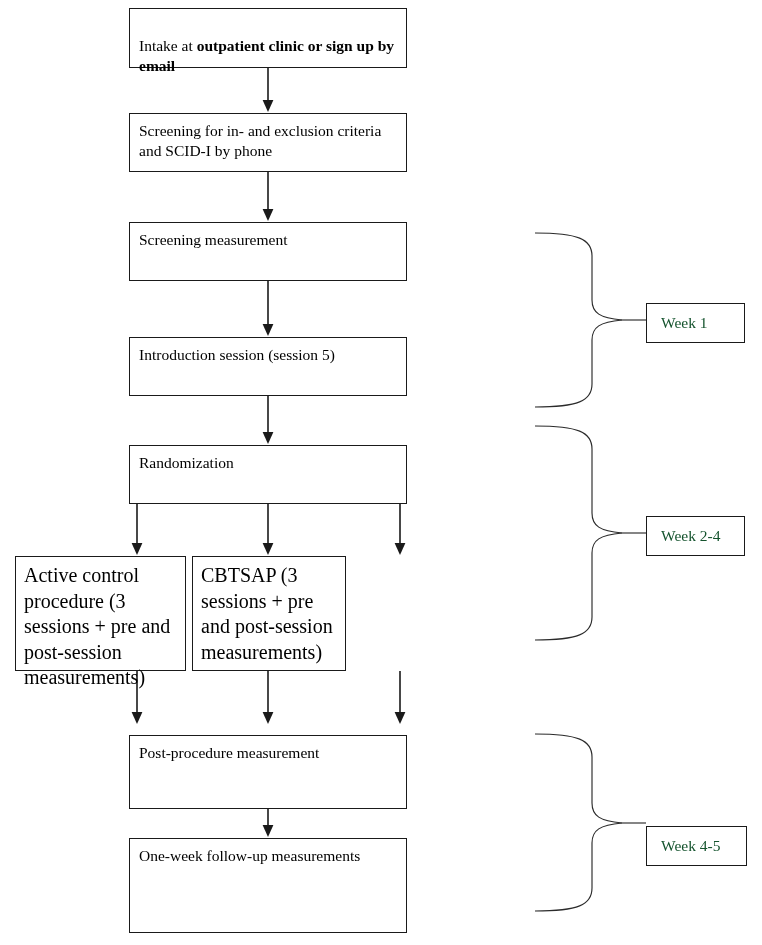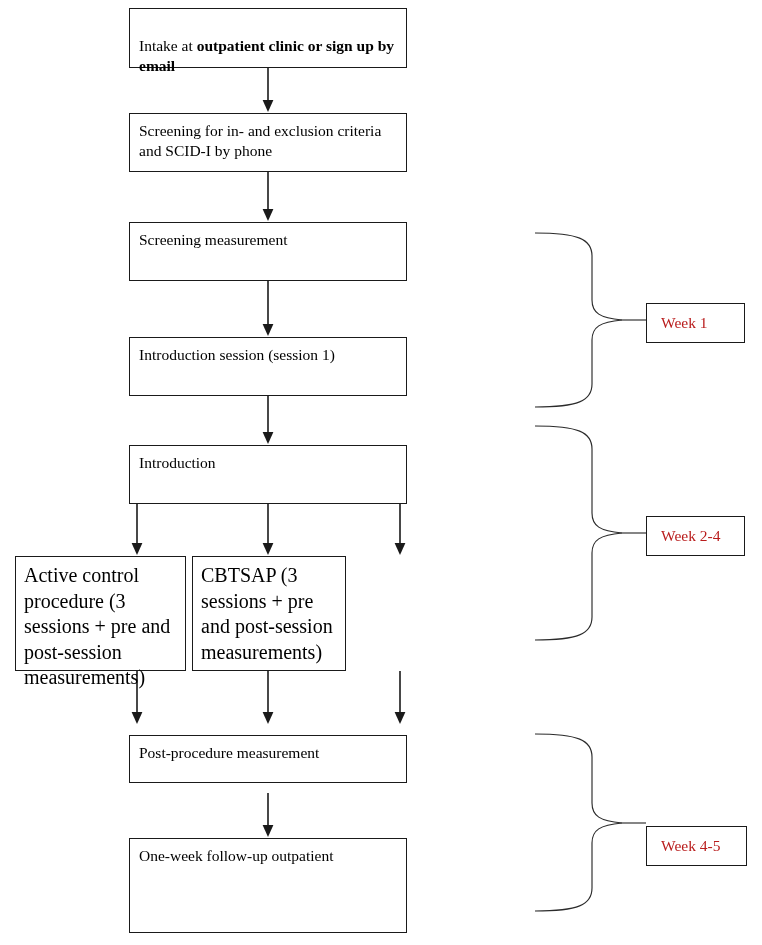--- a/index.html
+++ b/index.html
@@ -30,21 +30,21 @@
   .node.small {
     font-size: 20px;
     line-height: 1.28;
     padding: 6px 8px 4px 8px;
   }
   .weekbox {
     position: absolute;
     box-sizing: border-box;
     border: 1.4px solid #1a1a1a;
     background: #ffffff;
-    color: #b91c1c;
+    color: #14532d;
     font-size: 15.5px;
     line-height: 1;
     display: flex;
     align-items: center;
     padding-left: 14px;
   }
   .bold { font-weight: bold; }
   svg.overlay {
     position: absolute;
     left: 0;
@@ -168,32 +168,32 @@
   </svg>
 
   <div class="node" style="left:129px; top:8px; width:278px; height:60px;">
     <span>Intake at </span><span class="bold">outpatient clinic or sign up by email</span>
   </div>
 
   <div class="node" style="left:129px; top:113px; width:278px; height:59px;">Screening for in- and exclusion criteria and SCID-I by phone</div>
 
   <div class="node" style="left:129px; top:222px; width:278px; height:59px;">Screening measurement</div>
 
-  <div class="node" style="left:129px; top:337px; width:278px; height:59px;">Introduction session (session 1)</div>
+  <div class="node" style="left:129px; top:337px; width:278px; height:59px;">Introduction session (session 5)</div>
 
-  <div class="node" style="left:129px; top:445px; width:278px; height:59px;">Introduction</div>
+  <div class="node" style="left:129px; top:445px; width:278px; height:59px;">Randomization</div>
 
   <div class="node small" style="left:15px; top:556px; width:171px; height:115px;">Active control procedure (3 sessions + pre and post-session measurements)</div>
 
   <div class="node small" style="left:192px; top:556px; width:154px; height:115px;">CBTSAP (3 sessions + pre and post-session measurements)</div>
 
 
-  <div class="node" style="left:129px; top:735px; width:278px; height:48px;">Post-procedure measurement</div>
+  <div class="node" style="left:129px; top:735px; width:278px; height:74px;">Post-procedure measurement</div>
 
-  <div class="node" style="left:129px; top:838px; width:278px; height:95px;">One-week follow-up outpatient</div>
+  <div class="node" style="left:129px; top:838px; width:278px; height:95px;">One-week follow-up measurements</div>
 
   <div class="weekbox" style="left:646px; top:303px; width:99px; height:40px;">Week 1</div>
 
   <div class="weekbox" style="left:646px; top:516px; width:99px; height:40px;">Week 2-4</div>
 
   <div class="weekbox" style="left:646px; top:806px; width:101px; height:40px;margin-top:20px;">Week 4-5</div>
 
 </div>
 
 </body></html>

